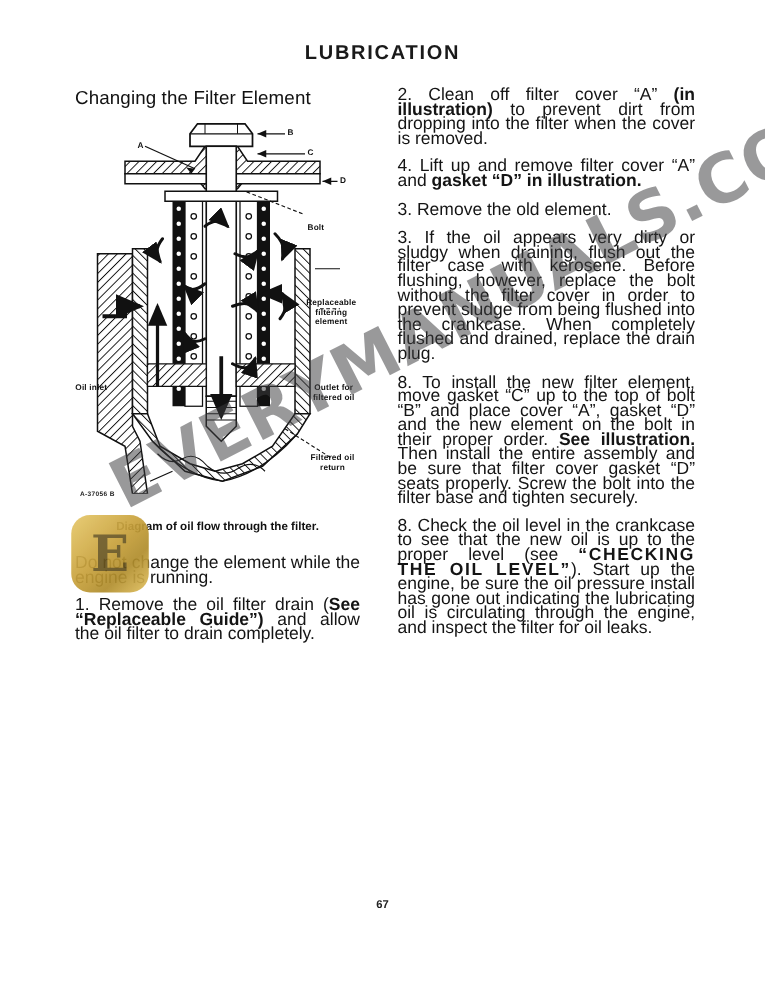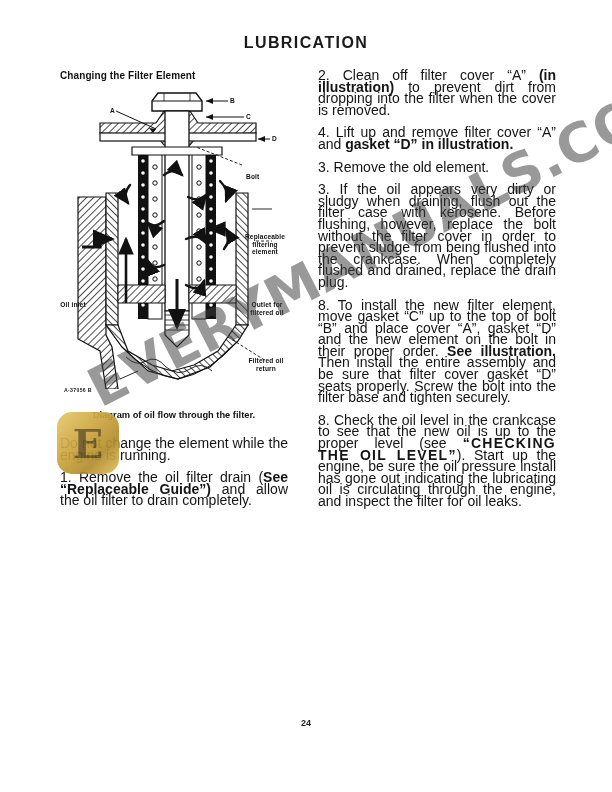--- a/index.html
+++ b/index.html
@@ -9,21 +9,21 @@
   .page{position:absolute;inset:0;}
 
   
   .running-head{position:absolute;top:34px;left:0;width:612px;text-align:center;
       font-size:16px;font-weight:bold;letter-spacing:1.4px;color:#1a1a1a;}
 
   
   .col-left{position:absolute;left:60px;top:70px;width:228px;}
   .col-right{position:absolute;left:318px;top:70px;width:238px;}
 
-  .sec-head{font-size:10px;font-weight:bold;color:#111;margin:0 0 8px 0;
+  .sec-head{font-size:15px;font-weight:normal;color:#111;margin:0 0 8px 0;
       letter-spacing:.1px;}
 
   p.body{font-size:14px;line-height:11.6px;text-align:justify;margin:0 0 11px 0;
       color:#141414;}
   p.body:last-child{margin-bottom:0;}
   .b{font-weight:bold;}
   .caps{font-weight:bold;letter-spacing:1.3px;}
 
   
   .figure{position:relative;width:228px;height:315px;margin-top:4px;}
@@ -243,14 +243,14 @@
     <p class="body"><span>8. Check the oil level in the crankcase to see that the new oil is up to the proper level (see </span><span class="caps">“CHECKING THE OIL LEVEL”</span><span>). Start up the engine, be sure the oil pressure install has gone out indicating the lubricating oil is circulating through the engine, and inspect the filter for oil leaks.</span></p>
   </div>
 
   <div class="wm">
     <div class="wm-text">EVERYMANUALS.COM</div>
     <div class="wm-logo">
       <span>E</span>
     </div>
   </div>
 
-  <div class="folio">24</div>
+  <div class="folio">67</div>
 </div>
 
 </body></html>

